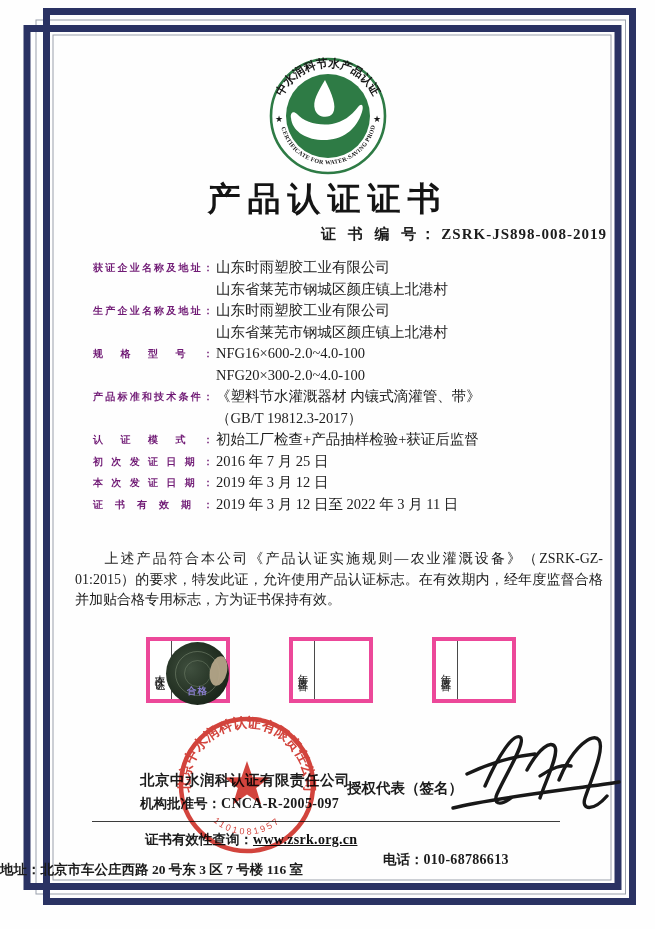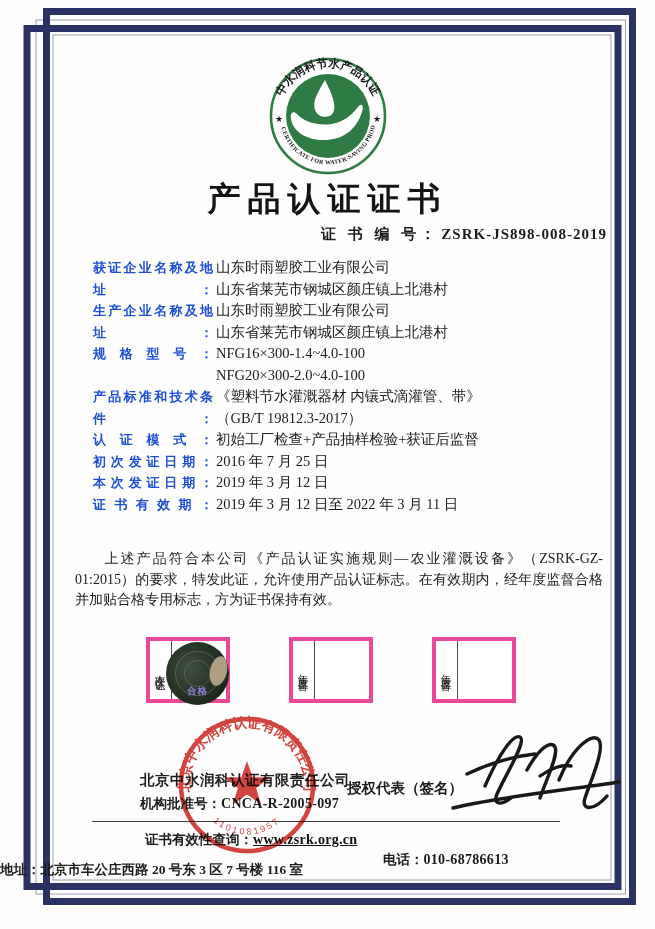--- a/index.html
+++ b/index.html
@@ -18,22 +18,22 @@
 
   
   .cert-no { position:absolute; top:225px; right:48px; font-size:15px; font-weight:bold;
              letter-spacing:1px; z-index:2;margin-left:48px; }
   .cert-no .lbl { letter-spacing:4px; margin-right:2px; }
 
   
   .fields { position:absolute; top:257px; left:93px; width:510px; z-index:2; }
   .field { display:flex; align-items:flex-start; }
   .flabel { flex:0 0 120px; width:120px; font-family:"Liberation Sans","DejaVu Sans",sans-serif;
-            font-weight:bold; font-size:13px; line-height:21.5px;
-            text-align:justify; text-align-last:justify; color:#1d4ed8; }
+            font-weight:bold; font-size:10px; line-height:21.5px;
+            text-align:justify; text-align-last:justify; color:#701a75; }
   .fvalues { margin-left:3px; }
   .fline { font-size:14.5px; line-height:21.5px; white-space:nowrap; }
 
   
   .statement { position:absolute; top:549px; left:75px; width:528px; font-size:14px;
                line-height:20.5px; text-indent:2.1em; z-index:2; text-align:justify; }
 
   
   .box { position:absolute; top:637px; width:84px; height:66px; border:4px solid #ec4899;
          display:flex; z-index:2; background:#fff; }
@@ -121,21 +121,21 @@
     <div class="field">
       <div class="flabel">生产企业名称及地址：</div>
       <div class="fvalues">
         <div class="fline">山东时雨塑胶工业有限公司</div>
         <div class="fline">山东省莱芜市钢城区颜庄镇上北港村</div>
       </div>
     </div>
     <div class="field">
       <div class="flabel">规格型号：</div>
       <div class="fvalues">
-        <div class="fline">NFG16×300-1.4~4.0-100</div>
+        <div class="fline">NFG16×600-2.0~4.0-100</div>
         <div class="fline">NFG20×300-2.0~4.0-100</div>
       </div>
     </div>
     <div class="field">
       <div class="flabel">产品标准和技术条件：</div>
       <div class="fvalues">
         <div class="fline">《塑料节水灌溉器材 内镶式滴灌管、带》</div>
         <div class="fline">（GB/T 19812.3-2017）</div>
       </div>
     </div>

